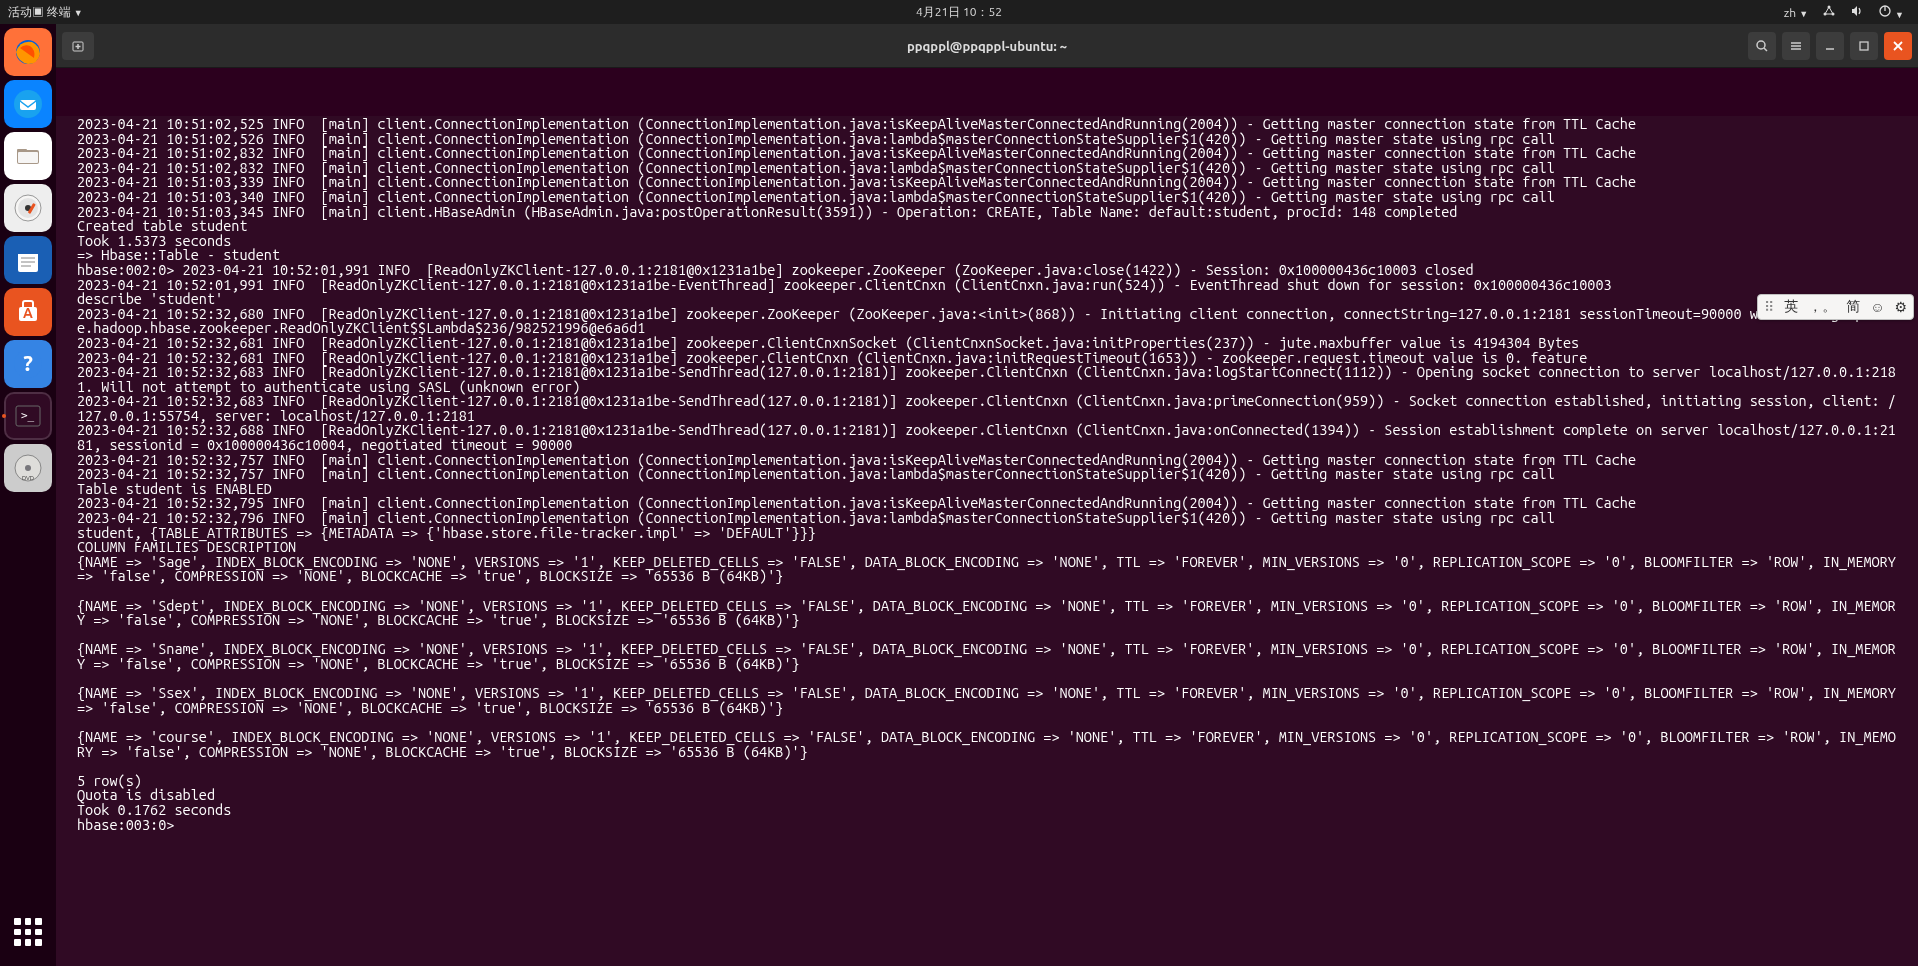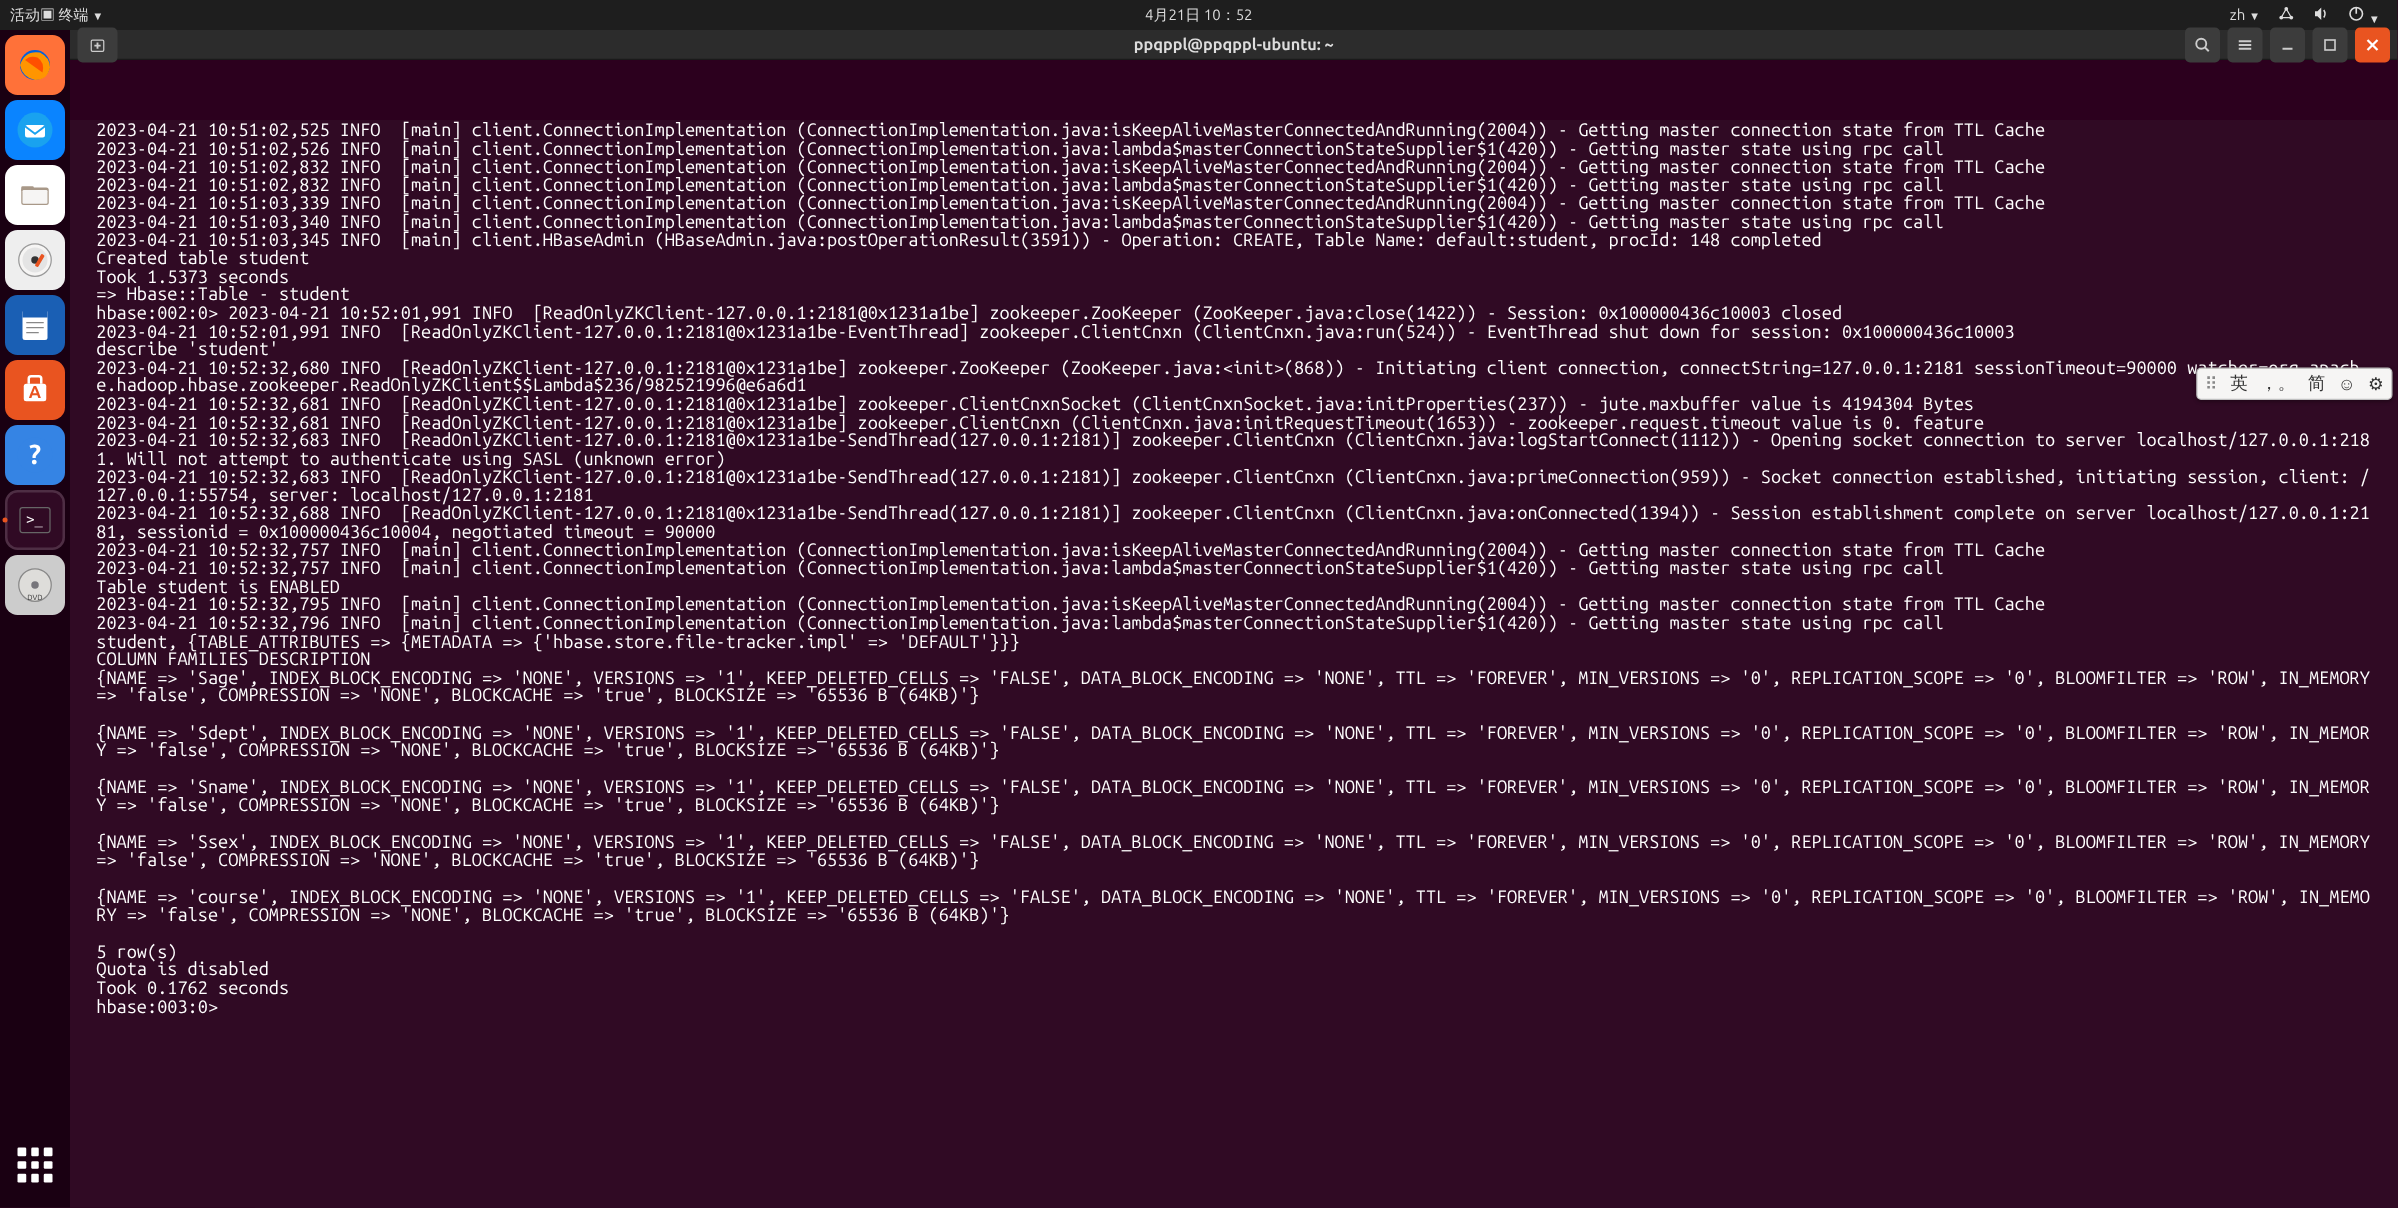--- a/index.html
+++ b/index.html
@@ -83,21 +83,21 @@
     .window {
       position: absolute;
       left: 56px;
       top: 24px;
       right: 0;
       bottom: 0;
       display: flex;
       flex-direction: column;
     }
     .titlebar {
-      height: 24px;
+      height: 44px;
       background: #2c2c2c;
       display: flex;
       align-items: center;
       position: relative;
       border-bottom: 1px solid #1a1a1a;
     }
     .tab-btn {
       width: 32px;
       height: 28px;
       background: #3c3c3c;

